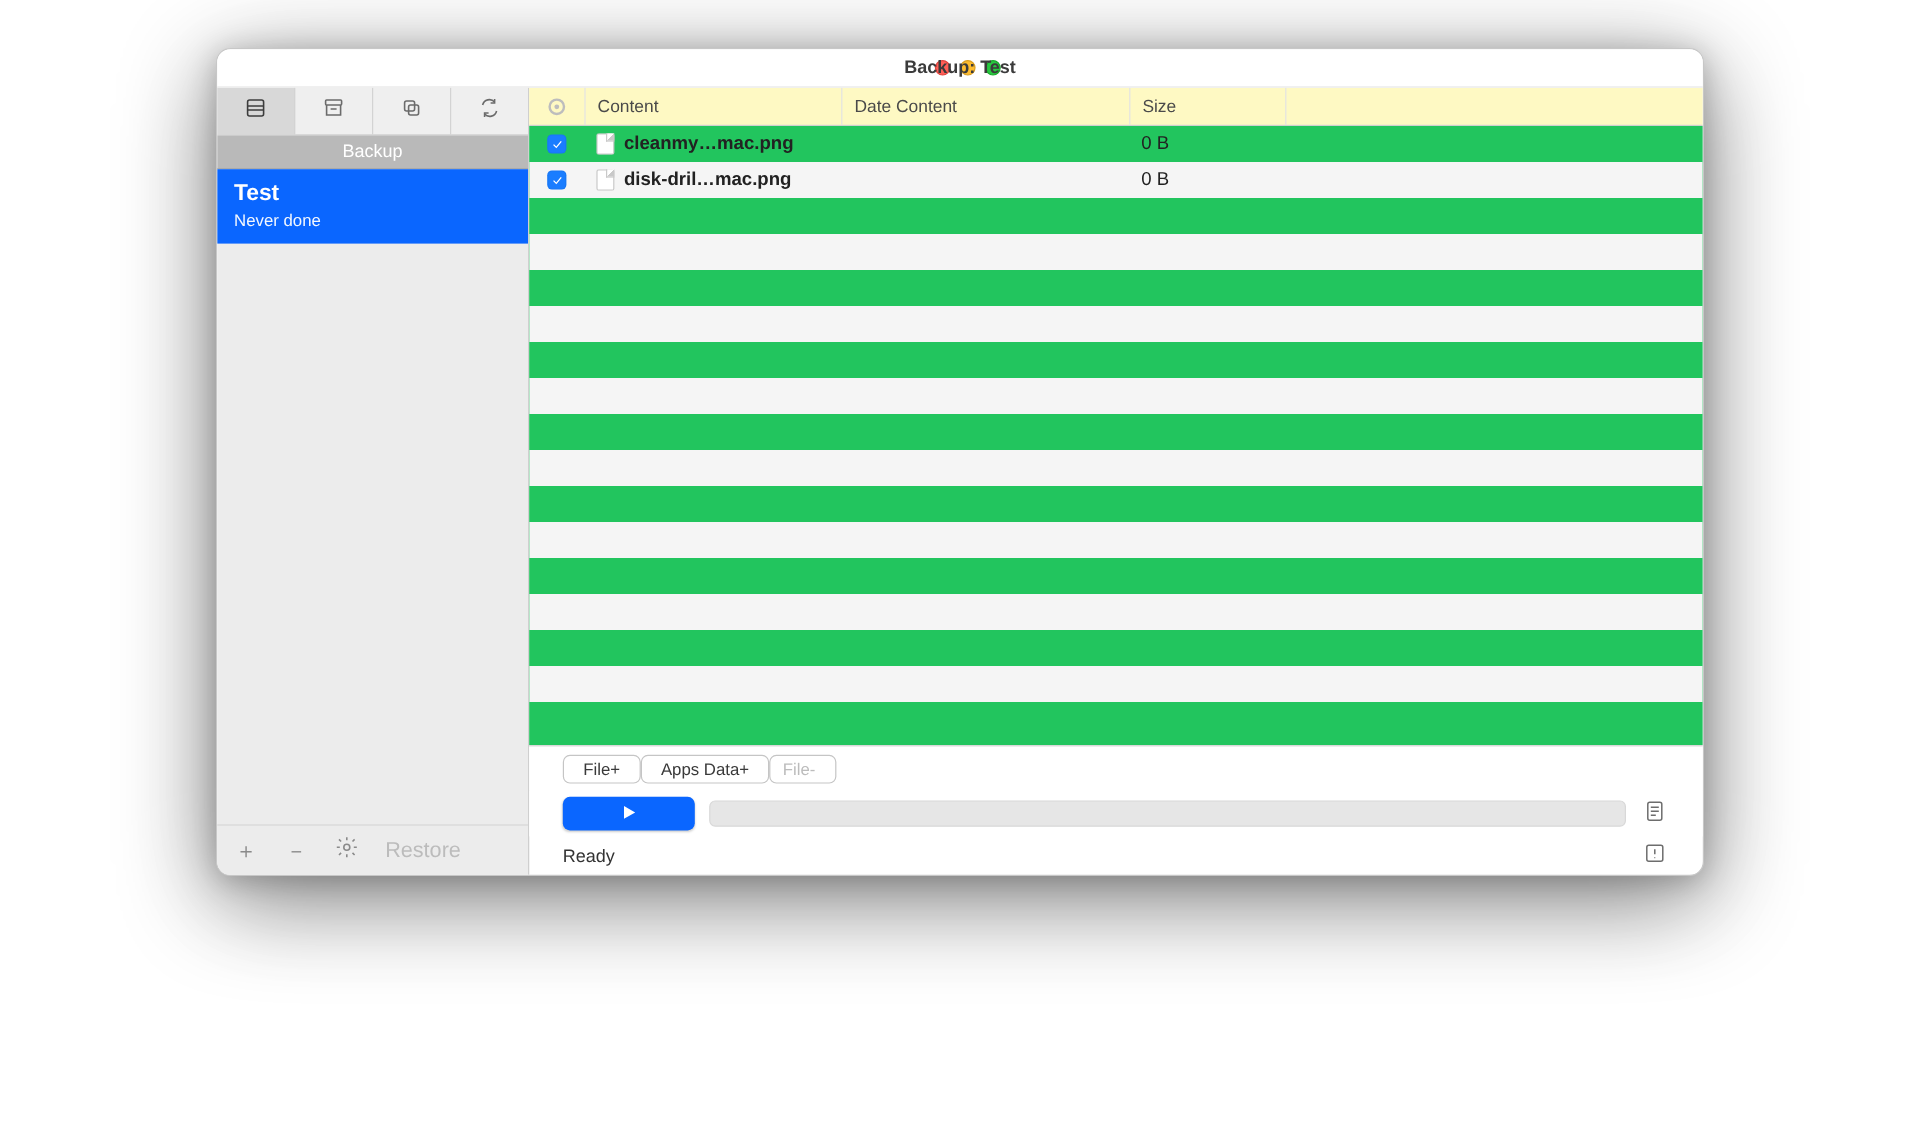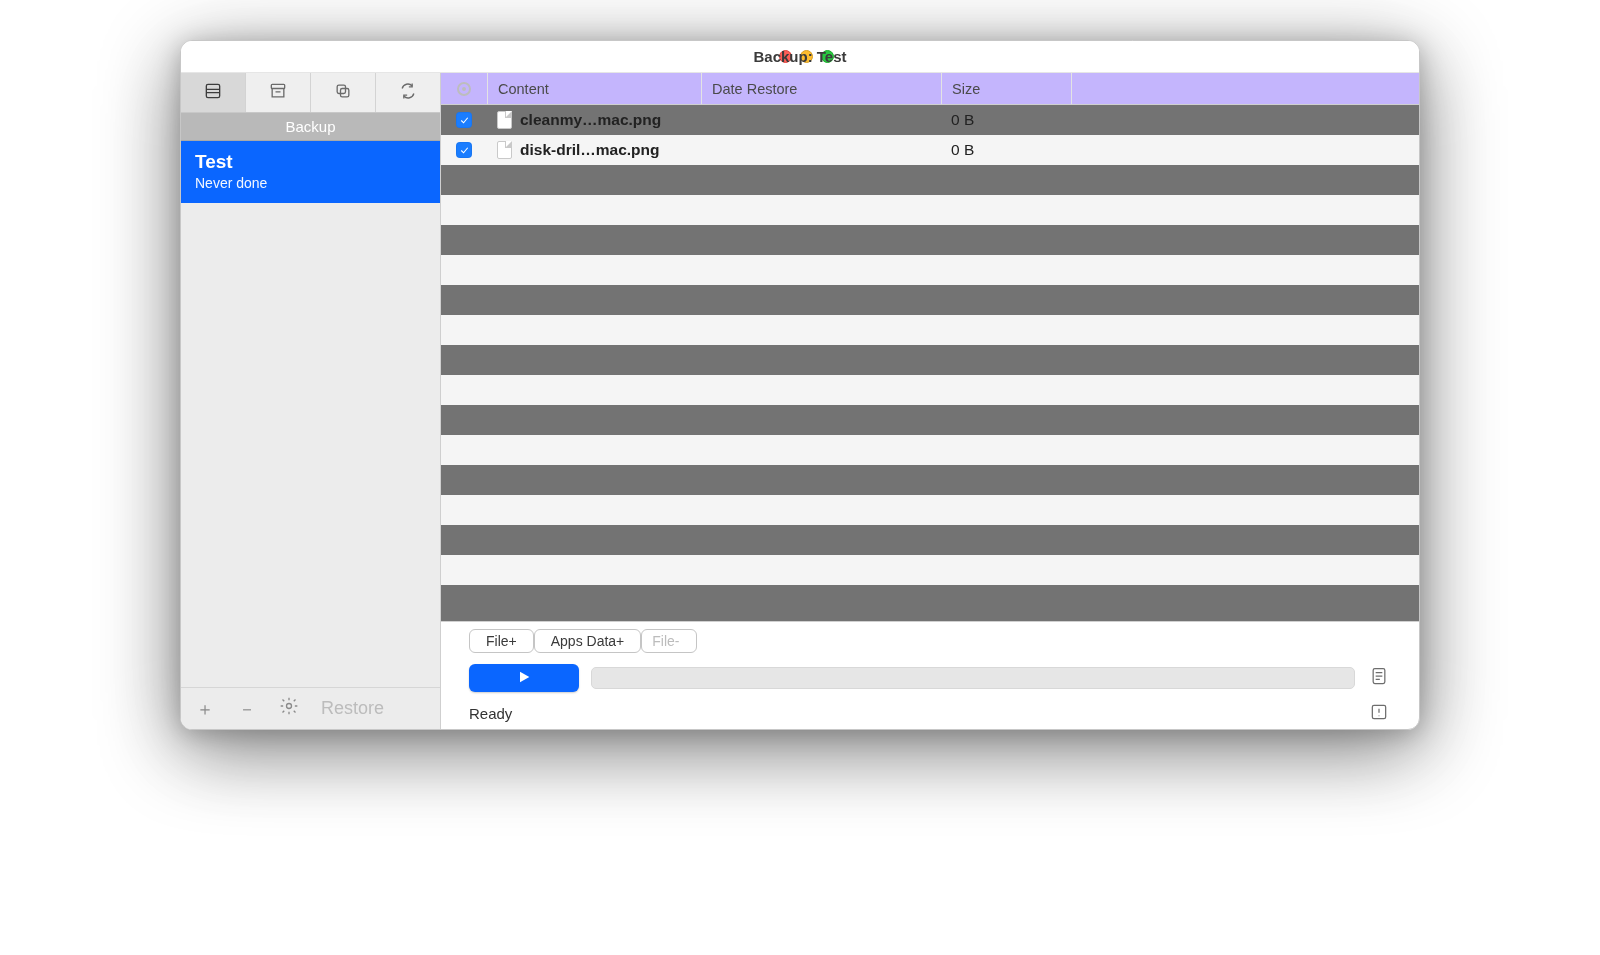--- a/index.html
+++ b/index.html
@@ -124,40 +124,40 @@
     display:flex;
     flex-direction:column;
     min-width:0;
   }
   .cols {
     display:flex;
     height:32px;
     font-size:14.5px;
     color:#4a4a4a;
     border-bottom:1px solid var(--border);
-    background:#c4b5fd;
+    background:#fef9c3;
     align-items:center;
   }
   .col { padding:0 10px; display:flex; align-items:center; height:100%;}
   .col.sep{ border-left:1px solid #e3e3e3;}
   .col.radio{ width:46px; justify-content:center; padding:0;}
   .col.content-col{ width:214px;}
   .col.date{ width:240px;}
   .col.size{ width:130px;}
   .col.rest{ flex:1;}
   .col.radio .ring{
      width:14px;height:14px;border:2px solid #bdbdbd;border-radius:50%;
      position:relative;
   }
   .col.radio .ring::after{content:"";position:absolute;inset:3px;border-radius:50%;background:#bdbdbd;}
 
   .grid {
     flex:1;
     overflow:hidden;
-    background:#737373;
+    background:#22c55e;
   }
   .row{
     display:flex;
     height:30px;
     align-items:center;
     font-size:15.5px;
   }
   .row:nth-child(even){ background:var(--row-alt);}
   .cell{ padding:0 10px; display:flex; align-items:center; gap:8px;}
   .cell.cb{ width:46px; justify-content:center; padding:0;}
@@ -323,21 +323,21 @@
       </div>
     </div>
 
     <div class="content">
 
       <div class="cols">
         <div class="col radio">
           <span class="ring"></span>
         </div>
         <div class="col content-col sep">Content</div>
-        <div class="col date sep">Date Restore</div>
+        <div class="col date sep">Date Content</div>
         <div class="col size sep">Size</div>
         <div class="col rest sep"></div>
       </div>
 
       <div class="grid" id="rows">
             <div class="row">
               <div class="cell cb">
                 <span class="checkbox">
                   <svg viewBox="0 0 24 24">
                     <path d="M5 12l5 5 9-11"></path>

